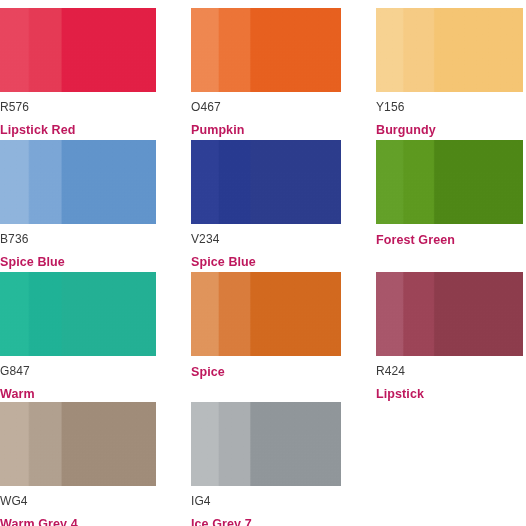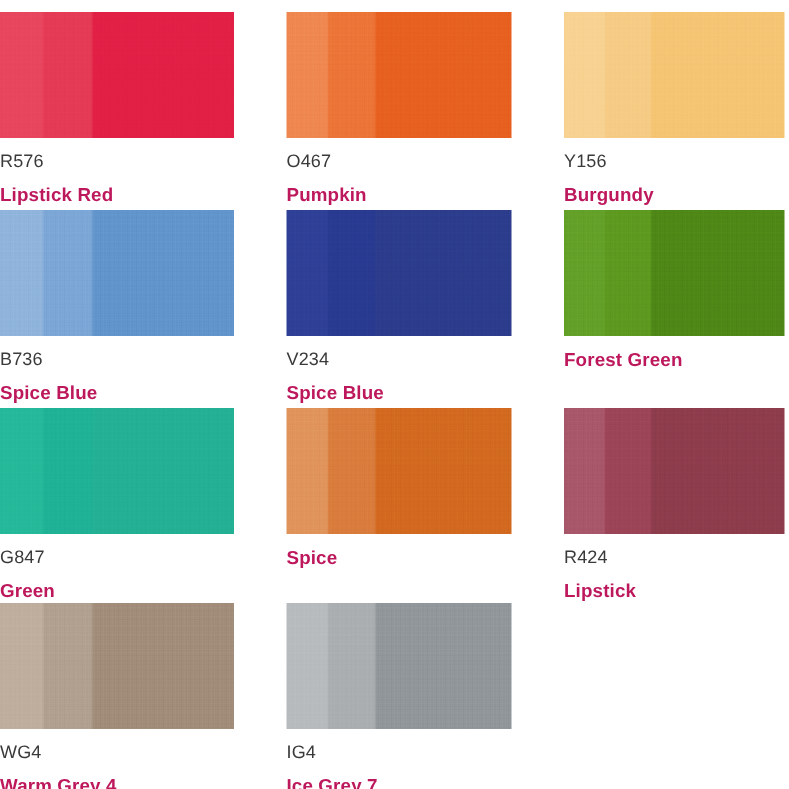--- a/index.html
+++ b/index.html
@@ -106,21 +106,21 @@
       <div class="swatch-code">V234</div>
       <div class="swatch-name">Spice Blue</div>
     </div>
     <div class="swatch-cell">
       <div class="swatch-chip" style="background: linear-gradient(90deg, rgb(99, 160, 40) 0%, rgb(99, 160, 40) 18%, rgb(93, 153, 31) 19%, rgb(93, 153, 31) 39%, rgb(78, 135, 22) 40%, rgb(78, 135, 22) 100%);"></div>
       <div class="swatch-name">Forest Green</div>
     </div>
     <div class="swatch-cell">
       <div class="swatch-chip" style="background: linear-gradient(90deg, rgb(37, 185, 154) 0%, rgb(37, 185, 154) 18%, rgb(31, 178, 150) 19%, rgb(31, 178, 150) 39%, rgb(35, 176, 148) 40%, rgb(35, 176, 148) 100%);"></div>
       <div class="swatch-code">G847</div>
-      <div class="swatch-name">Green</div>
+      <div class="swatch-name">Warm</div>
     </div>
     <div class="swatch-cell">
       <div class="swatch-chip" style="background: linear-gradient(90deg, rgb(224, 148, 91) 0%, rgb(224, 148, 91) 18%, rgb(217, 124, 60) 19%, rgb(217, 124, 60) 39%, rgb(210, 105, 31) 40%, rgb(210, 105, 31) 100%);"></div>
       <div class="swatch-name">Spice</div>
     </div>
     <div class="swatch-cell">
       <div class="swatch-chip" style="background: linear-gradient(90deg, rgb(168, 86, 106) 0%, rgb(168, 86, 106) 18%, rgb(156, 68, 87) 19%, rgb(156, 68, 87) 39%, rgb(141, 60, 76) 40%, rgb(141, 60, 76) 100%);"></div>
       <div class="swatch-code">R424</div>
       <div class="swatch-name">Lipstick</div>
     </div>

